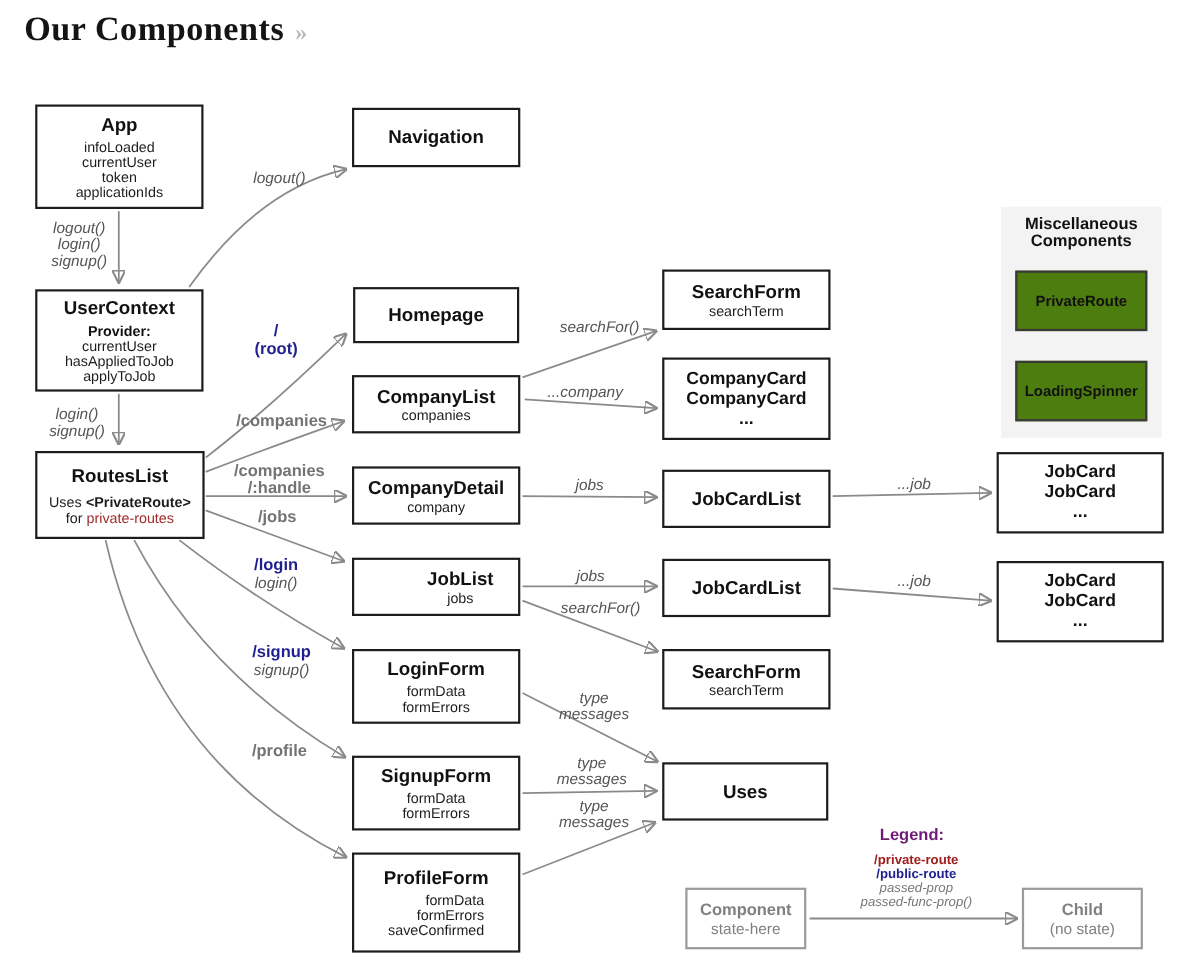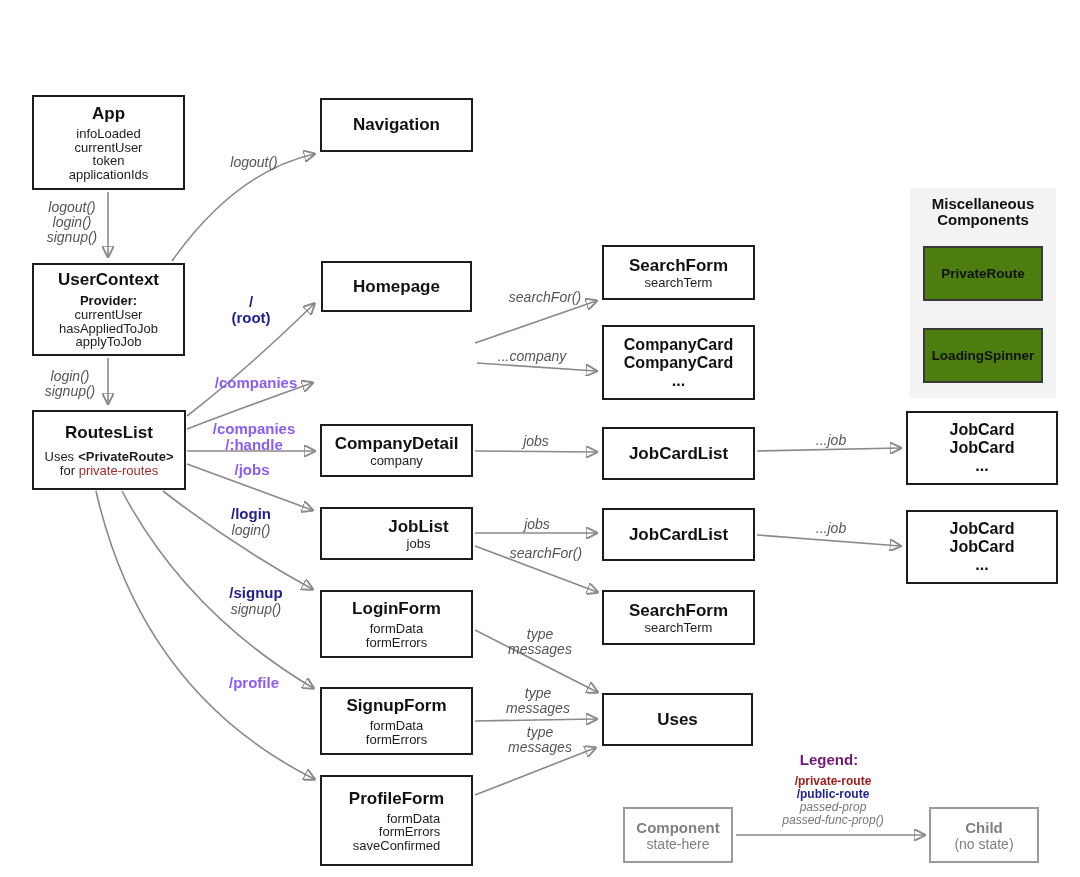--- a/index.html
+++ b/index.html
@@ -26,21 +26,21 @@
   .box-lines { margin-top:3px; }
   .box-line { font-size:13px; line-height:13.5px; color:#1d1d1d; }
   .provider { font-weight:bold; font-size:13px; line-height:15px; color:#111; }
   .card-line { font-weight:bold; font-size:16px; line-height:18px; color:#111; }
   .red-text { color:#a12c2c; }
   .uses-line b { margin-left:4px; }
 
   
   .lbl { position:absolute; transform:translate(-50%,-50%); text-align:center; white-space:nowrap; z-index:3; }
   .route { font-weight:bold; font-size:15px; line-height:15.5px; }
-  .route.private { color:#8b5cf6;text-align:center; }
+  .route.private { color:#737373;text-align:center; }
   .route.public  { color:#1f1f8f; }
   .func { font-style:italic; font-size:14px; line-height:15px; color:#555; }
 
   
   #misc-panel {
     position:absolute; left:910px; top:188px; width:146px; height:210px;
     background:#f3f3f3; z-index:2; text-align:center; box-sizing:border-box;
   }
   #misc-panel .misc-title { font-weight:bold; font-size:15px; line-height:16px; color:#111; margin-top:8px; }
   .misc-box {
@@ -61,20 +61,23 @@
     text-align:center; color:#808080; box-sizing:border-box;
   }
   .gbox .gtitle { font-weight:bold; font-size:15px; line-height:17px; }
   .gbox .gstate { font-size:14px; line-height:16px; }
 </style>
 </head>
 <body>
 
 <div id="canvas">
 
+  <div id="heading">
+    <span class="t">Our Components</span><span class="anchor">»</span>
+  </div>
 
   <svg id="arrows" width="1080" height="877" viewBox="0 0 1080 877">
     <defs>
       <marker id="arr" viewBox="0 0 10 10" refX="8.5" refY="5" markerWidth="7.5" markerHeight="7.5" orient="auto-start-reverse">
         <path d="M0,0 L10,5 L0,10 z" fill="#8a8a8a" stroke="none"></path>
       </marker>
     </defs>
     <line x1="108" y1="192" x2="108" y2="256" marker-end="url(#arr)"></line>
     <path d="M 172,261 Q 235,172 314,154" marker-end="url(#arr)"></path>
     <line x1="108" y1="358" x2="108" y2="403" marker-end="url(#arr)"></line>
@@ -127,20 +130,24 @@
   </div>
 
   <div class="box" style="left:320px;top:98px;width:153px;height:54px;">
     <div class="box-title">Navigation</div>
   </div>
 
   <div class="box" style="left:321px;top:261px;width:151px;height:51px;">
     <div class="box-title">Homepage</div>
   </div>
 
+  <div class="box" style="left:320px;top:341px;width:153px;height:53px;">
+    <div class="box-title">CompanyList</div>
+    <div class="box-line">companies</div>
+  </div>
 
   <div class="box" style="left:320px;top:424px;width:153px;height:53px;">
     <div class="box-title">CompanyDetail</div>
     <div class="box-line">company</div>
   </div>
 
   <div class="box" style="left:320px;top:507px;width:153px;height:53px;padding-left:44px;">
     <div class="box-title">JobList</div>
     <div class="box-line">jobs</div>
   </div>

